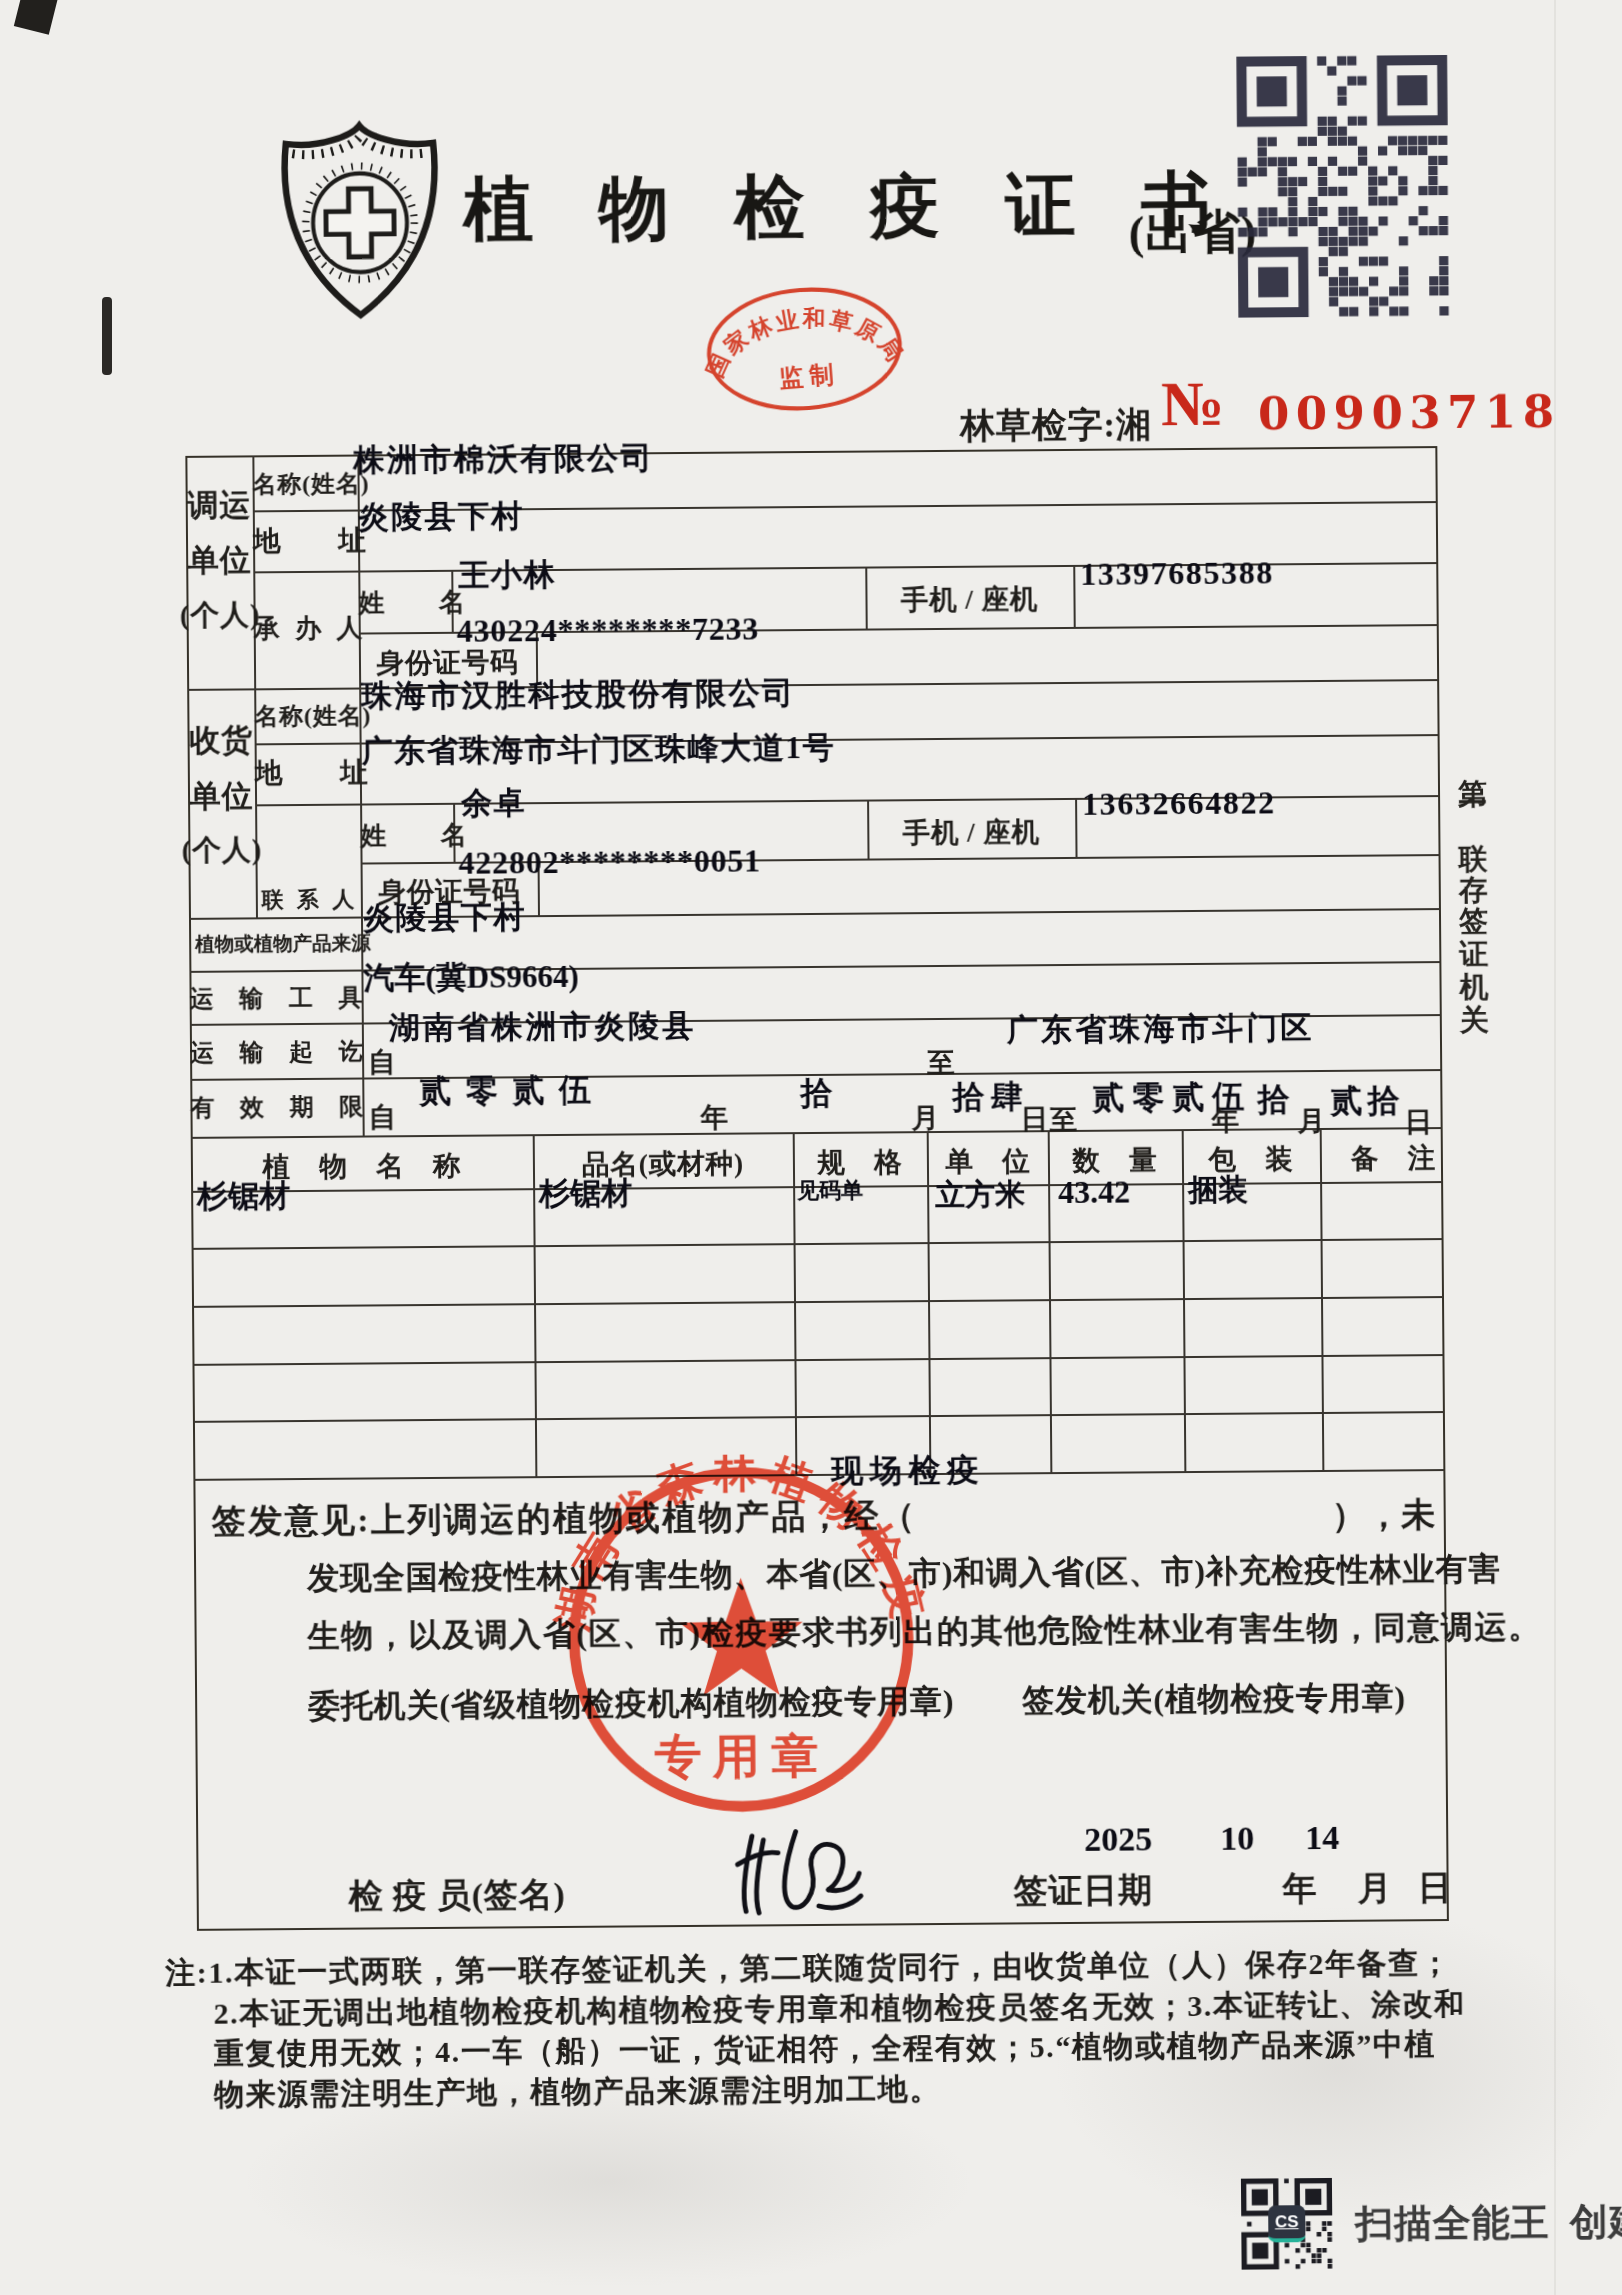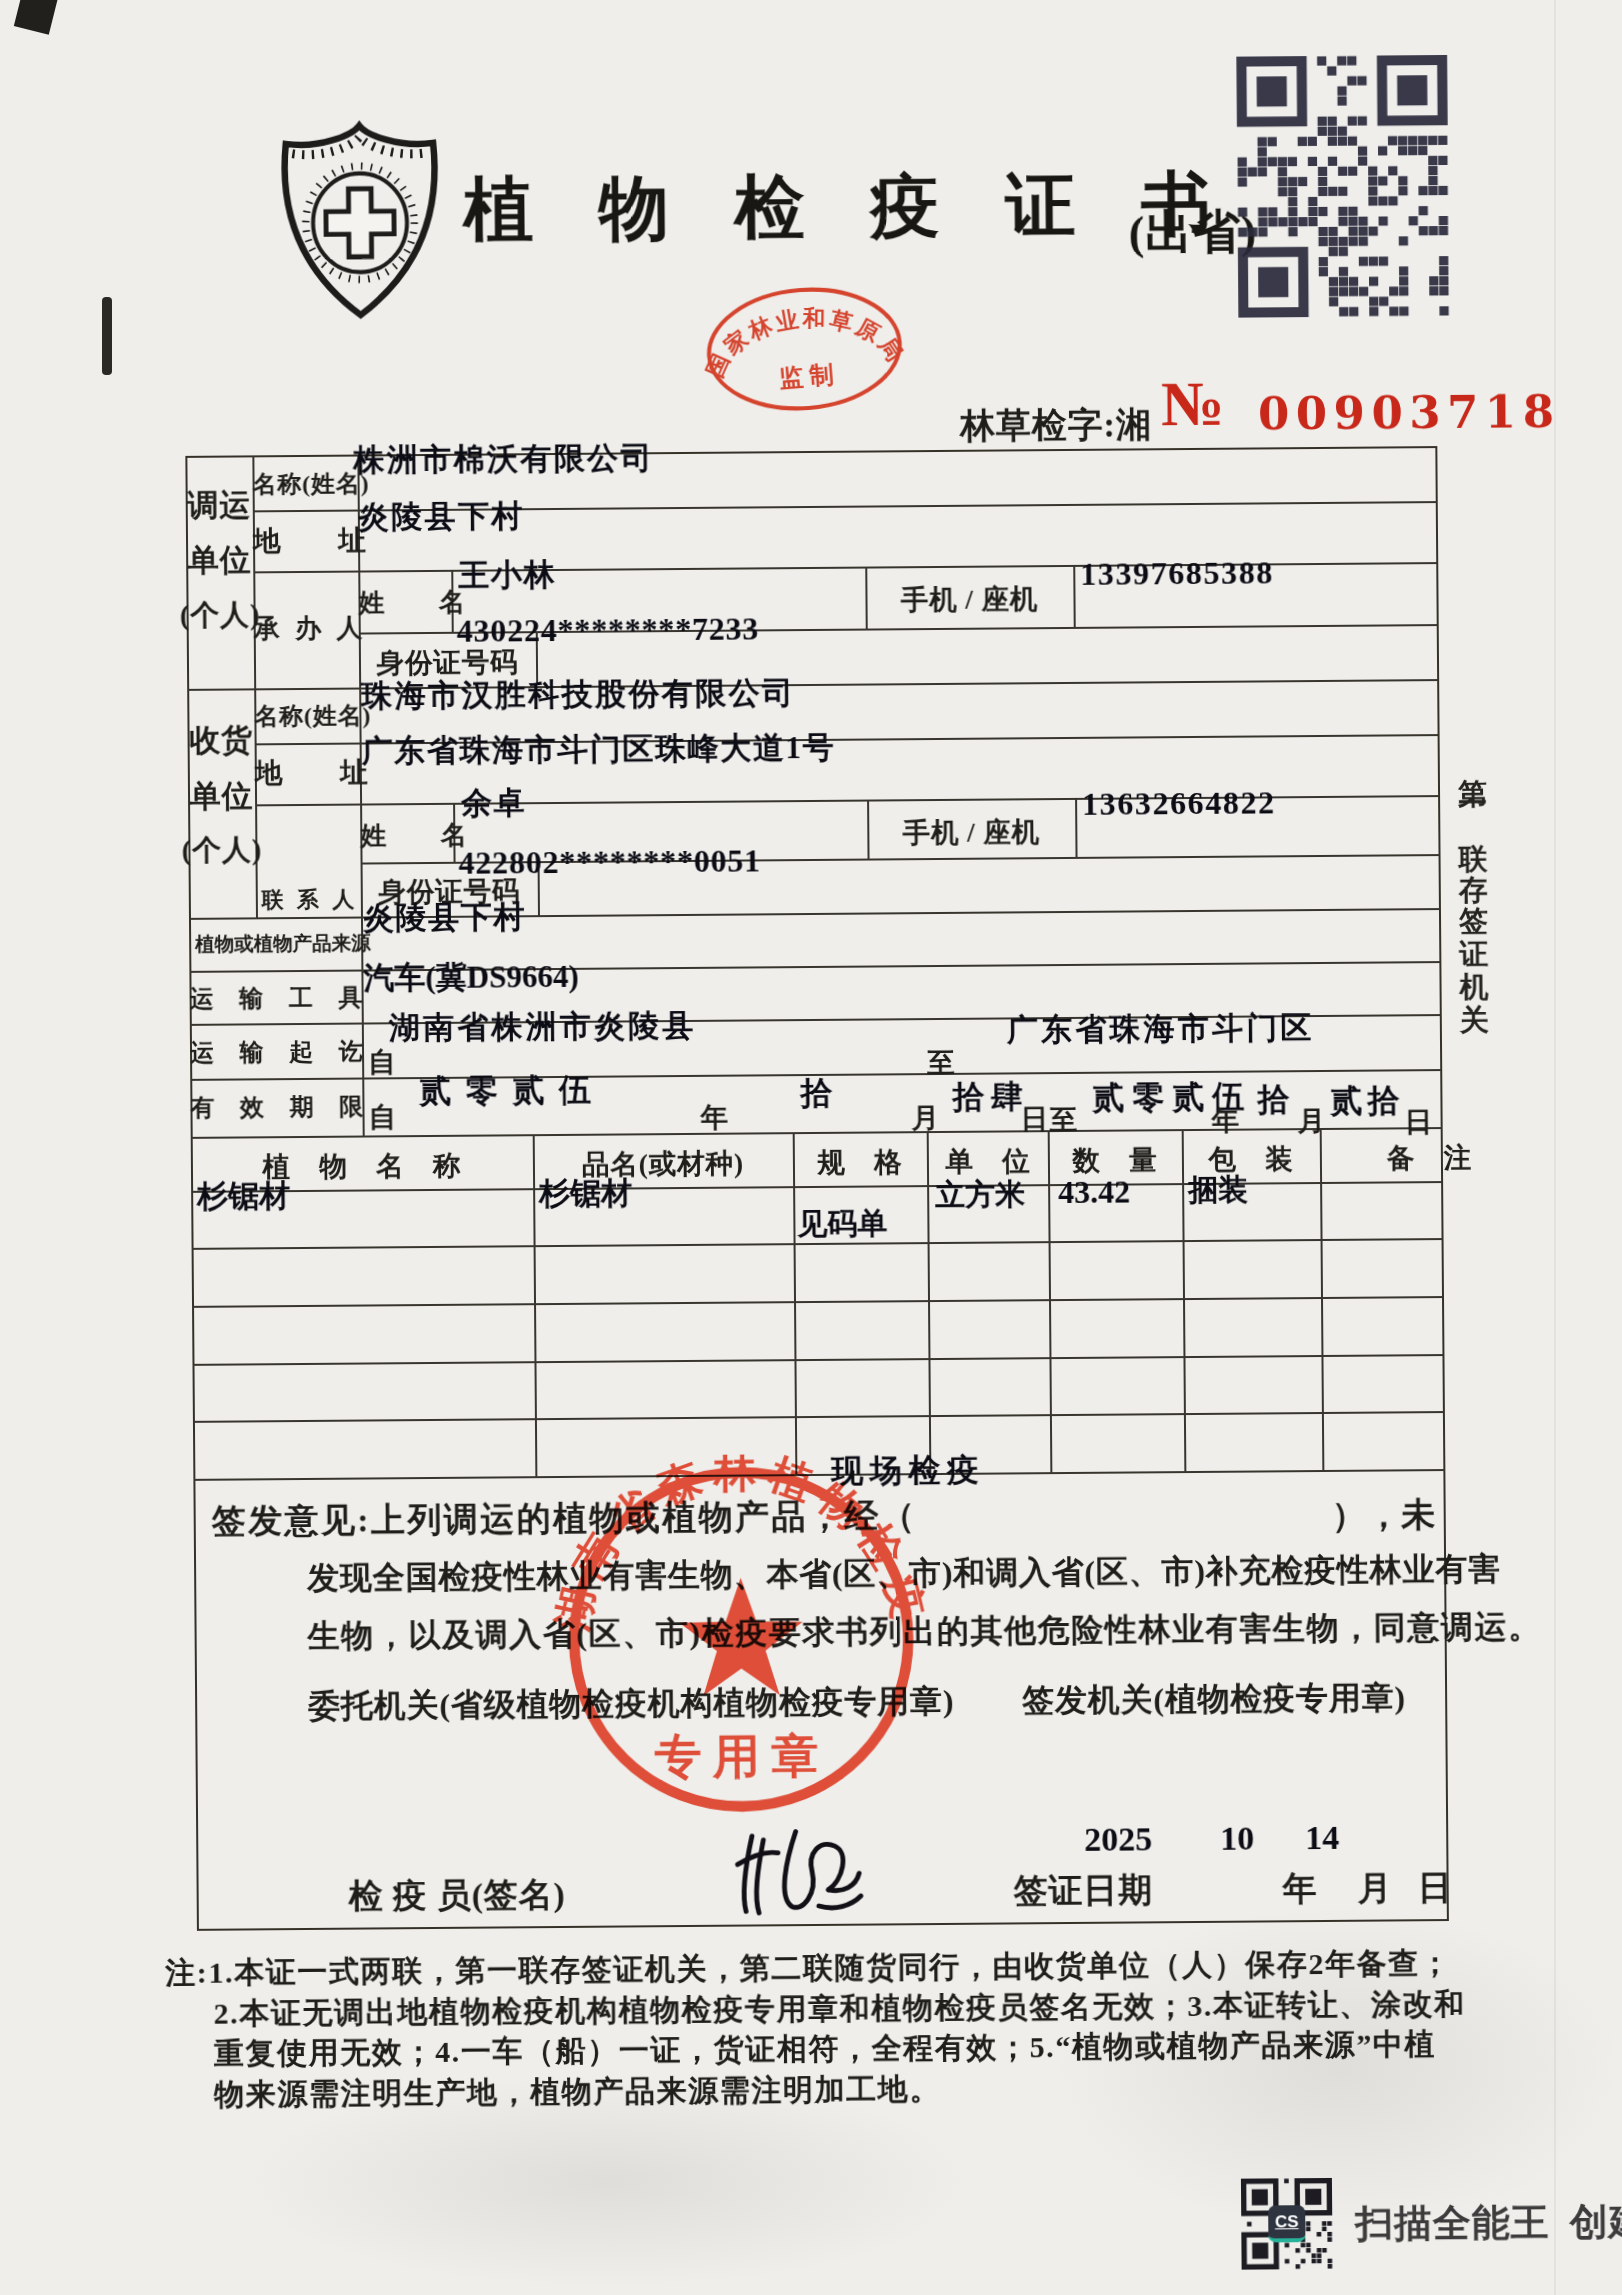--- a/index.html
+++ b/index.html
@@ -330,25 +330,25 @@
     <div class="lbl" style="left:1296px;top:1106px;font-size:27.6px;">月</div>
     <div class="val" style="left:1329px;top:1084px;font-size:32px;letter-spacing:4.9px;">贰拾</div>
     <div class="lbl" style="left:1403px;top:1108px;font-size:27.6px;">日</div>
 
     <div class="lbl ctr" style="left:189px;top:1144px;width:342px;font-size:27.6px;">植　物　名　称</div>
     <div class="lbl ctr" style="left:531px;top:1144px;width:260px;font-size:27.6px;">品名(或材种)</div>
     <div class="lbl ctr" style="left:791px;top:1144px;width:134px;font-size:27.6px;">规　格</div>
     <div class="lbl ctr" style="left:925px;top:1144px;width:122px;font-size:27.6px;">单　位</div>
     <div class="lbl ctr" style="left:1046px;top:1144px;width:134px;font-size:27.6px;">数　量</div>
     <div class="lbl ctr" style="left:1180px;top:1144px;width:138px;font-size:27.6px;">包　装</div>
-    <div class="lbl ctr" style="left:1318px;top:1144px;width:147px;font-size:27.6px;padding-left:36px;">备　注</div>
+    <div class="lbl ctr" style="left:1318px;top:1144px;width:147px;font-size:27.6px;">备　注</div>
 
     <div class="val" style="left:195px;top:1171px;font-size:31px;">杉锯材</div>
     <div class="val" style="left:537px;top:1171px;font-size:31px;">杉锯材</div>
-    <div class="val" style="left:795px;top:1204px;font-size:30px;">见码单</div>
+    <div class="val" style="left:795px;top:1176px;font-size:22px;">见码单</div>
     <div class="val" style="left:933px;top:1176px;font-size:30px;">立方米</div>
     <div class="val" style="left:1056px;top:1176px;font-size:32px;">43.42</div>
     <div class="val" style="left:1186px;top:1173px;font-size:30px;">捆装</div>
 
     <div class="val" style="left:827px;top:1450px;font-size:32px;letter-spacing:6.5px;">现场检疫</div>
 
     <div class="lbl" style="left:207px;top:1494px;font-size:34px;letter-spacing:2.4px;font-weight:700;">签发意见:上列调运的植物或植物产品，经（</div>
     <div class="lbl" style="left:1327px;top:1497px;font-size:34px;font-weight:700;">），未</div>
     <div class="lbl" style="left:302px;top:1553px;font-size:32px;letter-spacing:0.8px;font-weight:700;">发现全国检疫性林业有害生物、本省(区、市)和调入省(区、市)补充检疫性林业有害</div>
     <div class="lbl" style="left:302px;top:1611px;font-size:32px;letter-spacing:1.6px;font-weight:700;">生物，以及调入省(区、市)检疫要求书列出的其他危险性林业有害生物，同意调运。</div>

